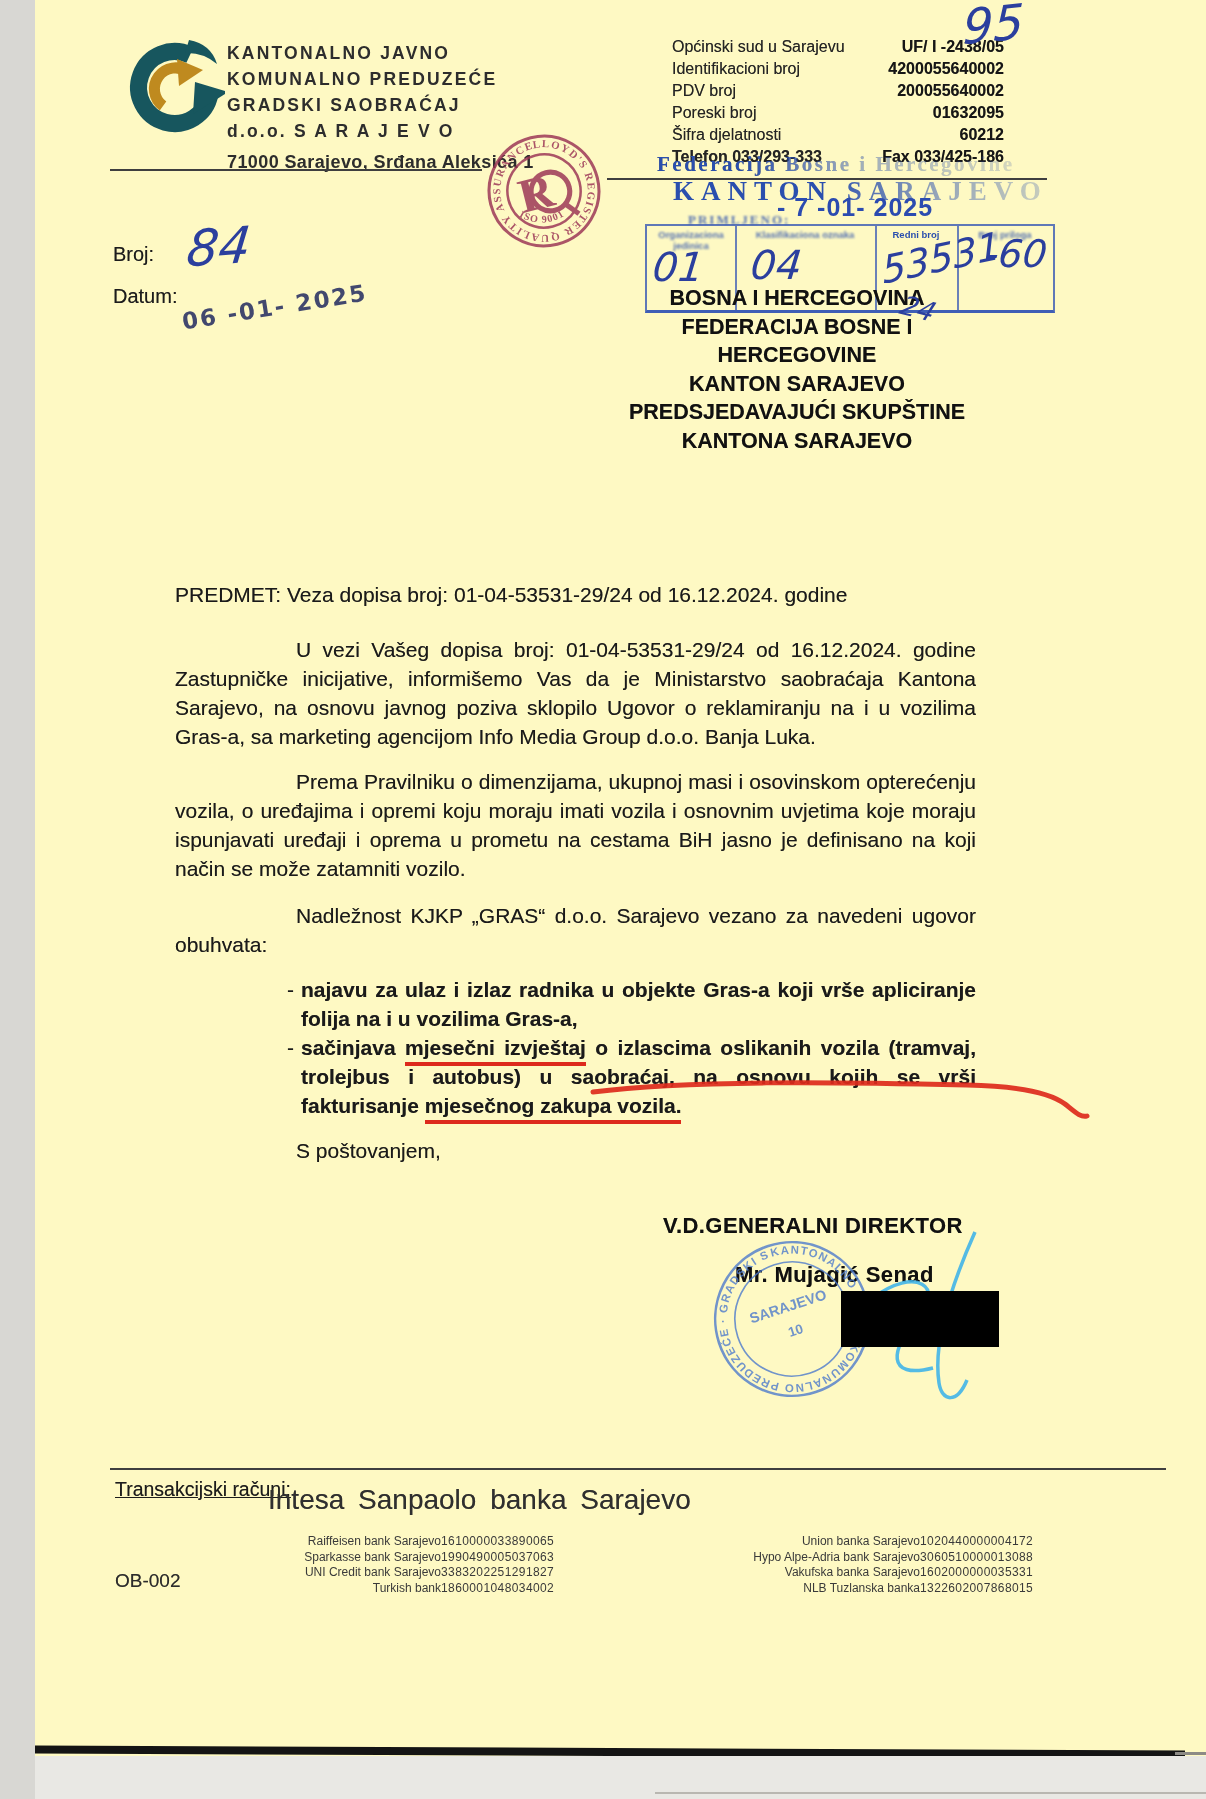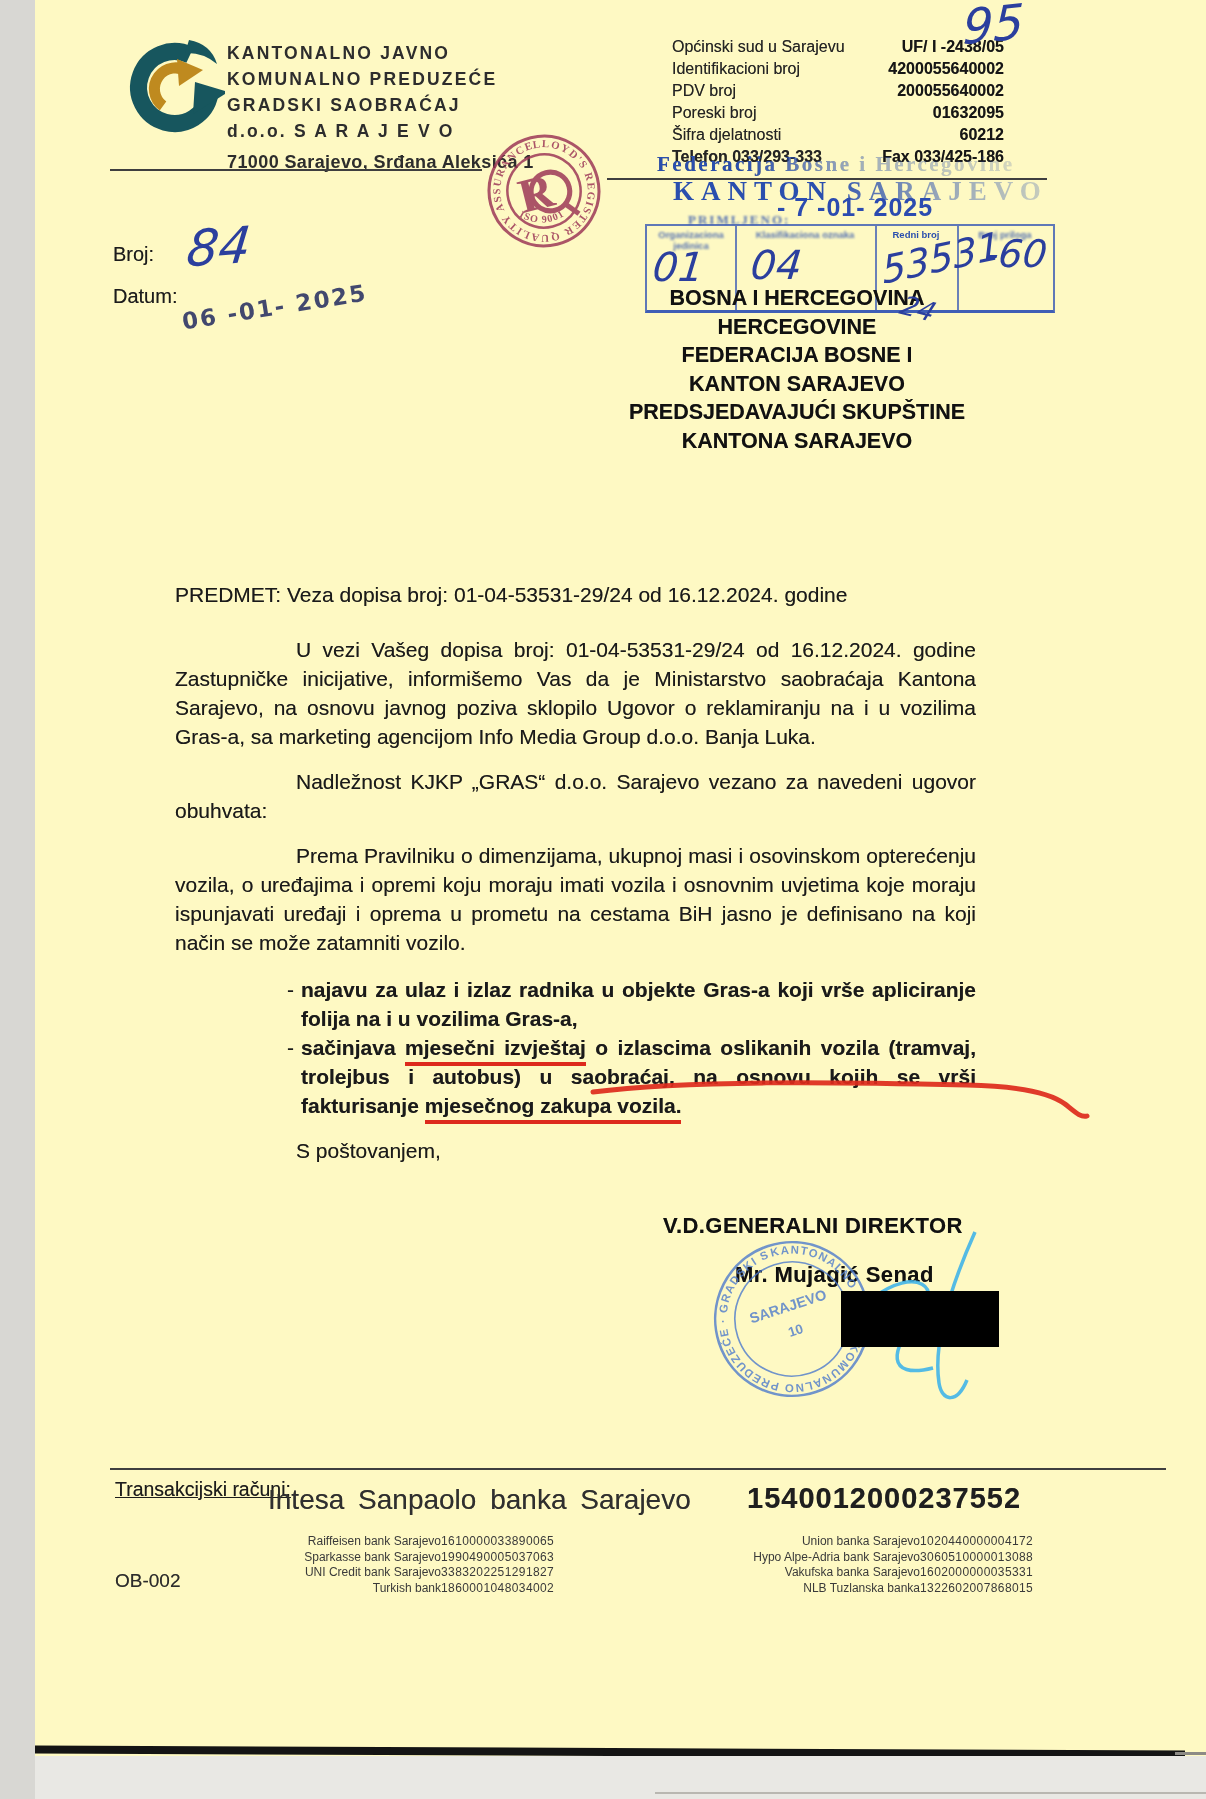--- a/index.html
+++ b/index.html
@@ -138,33 +138,33 @@
   <div class="abs hand" style="left:846px;top:236px;font-size:38px;transform:rotate(-12deg) skewX(-8deg);">53531</div>
   <div class="abs hand" style="left:950px;top:232px;font-size:38px;">-60</div>
 
   <div class="abs soft" style="left:78px;top:243px;font-size:20px;">Broj:</div>
   <div class="abs hand" style="left:152px;top:218px;font-size:50px;transform:rotate(-4deg) skewX(-10deg);">84</div>
   <div class="abs soft" style="left:78px;top:285px;font-size:20px;">Datum:</div>
   <div class="abs" style="left:146px;top:294px;font-size:23px;font-weight:bold;color:#42486e;transform:rotate(-9deg);font-family:'DejaVu Sans',sans-serif;letter-spacing:2px;">06 -01- 2025</div>
 
   <div class="abs recipient soft" style="left:572px;top:284px;text-align:center;">
     <div>BOSNA I HERCEGOVINA</div>
+    <div>FEDERACIJA BOSNE I</div>
     <div>HERCEGOVINE</div>
-    <div>FEDERACIJA BOSNE I</div>
     <div>KANTON SARAJEVO</div>
     <div>PREDSJEDAVAJUĆI SKUPŠTINE</div>
     <div>KANTONA SARAJEVO</div>
   </div>
   <div class="abs hand" style="left:866px;top:293px;font-size:27px;transform:rotate(14deg) skewX(-8deg);">24</div>
 
   <div class="abs body-txt soft" style="left:140px;top:580px;">
     <div style="margin-bottom:26px;">PREDMET: Veza dopisa broj: 01-04-53531-29/24 od 16.12.2024. godine</div>
     <div class="indent" style="margin-bottom:16px;">U vezi Vašeg dopisa broj: 01-04-53531-29/24 od 16.12.2024. godine Zastupničke inicijative, informišemo Vas da je Ministarstvo saobraćaja Kantona Sarajevo, na osnovu javnog poziva sklopilo Ugovor o reklamiranju na i u vozilima Gras-a, sa marketing agencijom  Info Media Group d.o.o. Banja Luka.</div>
+    <div class="indent" style="margin-bottom:18px;">Prema Pravilniku o dimenzijama, ukupnoj masi i osovinskom opterećenju vozila, o uređajima i opremi koju moraju imati vozila i  osnovnim uvjetima koje moraju ispunjavati uređaji i oprema u prometu na cestama BiH jasno je definisano na koji način se može zatamniti vozilo.</div>
     <div class="indent" style="margin-bottom:16px;">Nadležnost KJKP „GRAS“ d.o.o. Sarajevo vezano za navedeni ugovor obuhvata:</div>
-    <div class="indent" style="margin-bottom:18px;">Prema Pravilniku o dimenzijama, ukupnoj masi i osovinskom opterećenju vozila, o uređajima i opremi koju moraju imati vozila i  osnovnim uvjetima koje moraju ispunjavati uređaji i oprema u prometu na cestama BiH jasno je definisano na koji način se može zatamniti vozilo.</div>
     <div class="bullet">
       <span class="dash">-</span>
       <span class="btxt">najavu za ulaz i izlaz radnika u objekte Gras-a koji vrše apliciranje folija na i u vozilima Gras-a,</span>
     </div>
     <div class="bullet">
       <span class="dash">-</span>
       <span class="btxt"><span>sačinjava </span><span class="redline">mjesečni izvještaj</span><span> o izlascima oslikanih vozila (tramvaj, trolejbus i autobus) u saobraćaj, na osnovu kojih se vrši fakturisanje </span><span class="redline">mjesečnog zakupa vozila.</span></span>
     </div>
     <div style="margin-top:16px;margin-left:121px;">S poštovanjem,</div>
   </div>
@@ -198,21 +198,20 @@
       <path d="M120,4 C95,60 78,115 84,155 C87,174 102,176 112,152" fill="none" stroke="#41b4e8" stroke-width="3.5" opacity=".9"></path>
       <path d="M18,70 C60,38 92,58 62,92 C36,120 30,152 78,140" fill="none" stroke="#41b4e8" stroke-width="3.5" opacity=".9"></path>
     </svg>
   </div>
 
   <div class="abs" style="left:806px;top:1291px;width:158px;height:56px;background:#000;"></div>
 
   <div class="abs rule" style="left:75px;top:1468px;width:1056px;"></div>
   <div class="abs soft" style="left:80px;top:1478px;font-size:19.5px;text-decoration:underline;">Transakcijski računi:</div>
   <div class="abs soft" style="left:233px;top:1484px;font-size:28px;color:#2f2f2f;word-spacing:6px;">Intesa  Sanpaolo  banka  Sarajevo</div>
-  <div class="abs soft" style="left:712px;top:1482px;font-size:29px;font-weight:bold;letter-spacing:1px;color:#1f1f1f;">1540012000237552</div>
 
   <div class="abs bank-rows" style="left:238px;top:1534px;">
     <div class="bank-row">
       <span class="bn">Raiffeisen bank  Sarajevo</span>
       <span class="ba">1610000033890065</span>
     </div>
     <div class="bank-row">
       <span class="bn">Sparkasse bank Sarajevo</span>
       <span class="ba">1990490005037063</span>
     </div>

